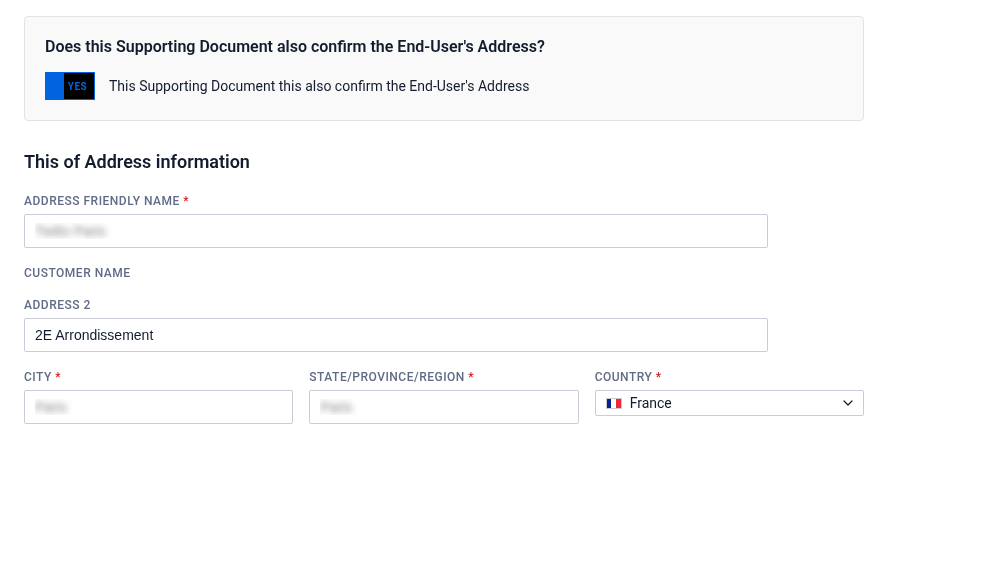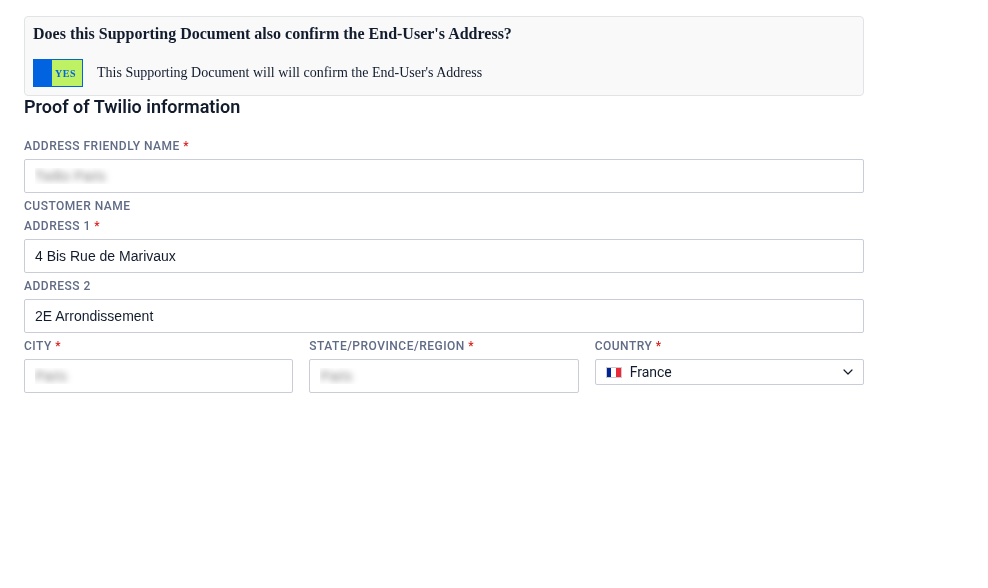--- a/index.html
+++ b/index.html
@@ -13,41 +13,41 @@
       padding: 0;
       width: 988px;
     }
     .container {
       padding: 16px 24px 20px 24px;
     }
     .confirm-box {
       border: 1px solid #e1e3e5;
       background: #f9f9fa;
       border-radius: 4px;
-      padding: 8px;
+      padding: 20px;
+      margin-bottom: 30px;
       width: 840px;
-      font-family: Liberation Serif, serif;
     }
     .confirm-title {
       font-size: 16px;
       font-weight: 600;
       color: #121c2d;
       margin-bottom: 16px;
     }
     .toggle-row {
       display: flex;
       align-items: center;
       gap: 14px;
     }
     .toggle {
       display: inline-flex;
       width: 50px;
       height: 28px;
       border: 1px solid #0263e0;
-      background: #bef264;
+      background: #000000;
       align-items: center;
       cursor: pointer;
     }
     .toggle-indicator {
       display: inline-block;
       width: 18px;
       height: 26px;
       background: #0263e0;
     }
     .toggle-label {
@@ -63,36 +63,36 @@
       font-size: 14px;
       color: #121c2d;
     }
     .section-heading {
       font-size: 18px;
       font-weight: 600;
       color: #121c2d;
       margin-bottom: 22px;
     }
     .field {
-      margin-bottom: 6px;
+      margin-bottom: 18px;
     }
     .field-label {
       font-size: 12px;
       font-weight: 500;
       letter-spacing: 0.5px;
       color: #606b85;
       text-transform: uppercase;
       display: block;
       margin-bottom: 6px;
     }
     .asterisk {
       color: #d61f1f;
     }
     .text-input {
-      width: 840px;
+      width: 744px;
       height: 34px;
       border: 1px solid #cacdd8;
       border-radius: 2px;
       padding: 0 10px;
       font-size: 14px;
       color: #121c2d;
       background: #fff;
     }
     .row {
       display: flex;
@@ -156,45 +156,38 @@
 
 <div class="container">
 
   <div class="confirm-box">
     <div class="confirm-title">Does this Supporting Document also confirm the End-User's Address?</div>
     <div class="toggle-row">
       <div class="toggle">
         <span class="toggle-indicator"></span>
         <span class="toggle-label">YES</span>
       </div>
-      <div class="toggle-desc">This Supporting Document will will confirm the End-User's Address</div>
-    </div>
-  </div>
-
-  <h2 class="section-heading">Proof of Twilio information</h2>
+      <div class="toggle-desc">This Supporting Document this also confirm the End-User's Address</div>
+    </div>
+  </div>
+
+  <h2 class="section-heading">This of Address information</h2>
 
   <div class="field">
     <label class="field-label">
       <span>ADDRESS FRIENDLY NAME</span>
       <span class="asterisk">*</span>
     </label>
     <input type="text" class="text-input redacted" value="Twilio Paris" style="">
   </div>
 
   <div class="field">
     <label class="field-label">CUSTOMER NAME</label>
   </div>
 
-  <div class="field">
-    <label class="field-label">
-      <span>ADDRESS 1</span>
-      <span class="asterisk">*</span>
-    </label>
-    <input type="text" class="text-input" value="4 Bis Rue de Marivaux" style="">
-  </div>
 
   <div class="field">
     <label class="field-label">ADDRESS 2</label>
     <input type="text" class="text-input" value="2E Arrondissement" style="">
   </div>
 
   <div class="row">
     <div class="field">
       <label class="field-label">
         <span>CITY</span>

